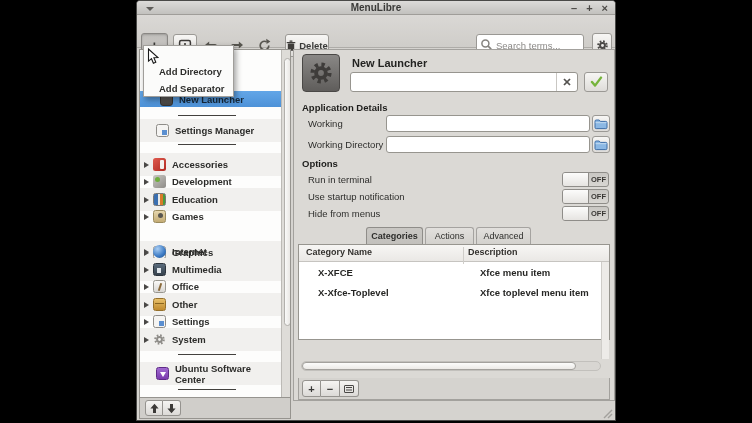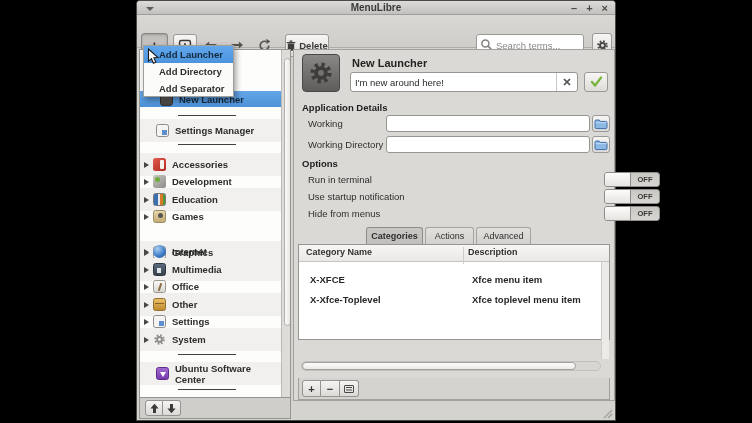--- a/index.html
+++ b/index.html
@@ -101,34 +101,34 @@
     border:1px solid #97958f; border-radius:3px; }
   .name-entry input { position:absolute; left:0; top:0; width:204px; height:18px; border:none; outline:none;
     padding:0 4px; font-size:9.5px; color:#2a2a28; font-family:"Liberation Sans","DejaVu Sans",sans-serif; background:transparent; }
   .entry-clear { position:absolute; right:0; top:0; width:21px; height:18px; border-left:1px solid #c9c7c3;
     display:flex; align-items:center; justify-content:center; }
   .check-btn { position:absolute; left:290px; top:22px; width:24px; height:20px; }
   .sec-label { position:absolute; font-size:9.5px; font-weight:bold; color:#1e1e1c; }
   .fld-label { position:absolute; font-size:9.5px; color:#2e2e2c; }
   .fld-input { position:absolute; width:204px; height:17px; background:#fff; border:1px solid #97958f; border-radius:3px; }
   .folder-btn { position:absolute; width:18px; height:17px; padding:0; }
-  .toggle { position:absolute; left:268px; width:56px; height:15px; border:1px solid #8f8d89; border-radius:3px;
-    background:linear-gradient(#c9c7c3,#d8d6d2); display:flex;margin-left:42px; }
+  .toggle { position:absolute; left:268px; width:47px; height:15px; border:1px solid #8f8d89; border-radius:3px;
+    background:linear-gradient(#c9c7c3,#d8d6d2); display:flex; }
   .knob { width:26px; height:13px; background:linear-gradient(#fcfcfb,#e6e4e1); border-right:1px solid #8f8d89; border-radius:2px 0 0 2px; }
   .off-label { flex:1; font-size:7.5px; font-weight:bold; color:#39373431; color:#393734; text-align:center; line-height:13px; }
   .tab { position:absolute; top:177px; height:17px; font-size:9px; color:#2e2e2c; text-align:center; line-height:16px;
     border:1px solid #a5a3a0; border-bottom:none; border-radius:3px 3px 0 0; background:linear-gradient(#e2e0dd,#d3d1cd); }
   .tab.active { background:linear-gradient(#c9c7c3,#c2c0bc); border-color:#8f8d89; font-weight:600; }
 
   .cat-table { position:absolute; left:4px; top:194px; width:312px; height:96px; background:#fff; border:1px solid #97958f; }
   .tbl-header { position:absolute; left:0; top:0; width:100%; height:17px;
     background:linear-gradient(#f7f6f4,#eae8e5); border-bottom:1px solid #c6c4c0; }
   .tbl-header span { position:absolute; top:2px; font-size:9px; font-weight:600; color:#33312e; }
   .col-div { position:absolute; left:164px; top:0; width:1px; height:17px; background:#cfcdc9; }
-  .tbl-row { position:absolute; left:4px; width:100%; height:20px;margin-top:7px; }
+  .tbl-row { position:absolute; left:12px; width:100%; height:20px; }
   .tbl-row span { position:absolute; top:5px; font-size:9.5px; font-weight:600; color:#262624; }
   .cell-name { left:7px; } .cell-desc { left:169px; }
   .tbl-vtrack { position:absolute; right:0; top:17px; width:8px; height:97px; background:#edebe8; border-left:1px solid #cfcdc9; }
   .tbl-hscroll { position:absolute; left:2px; top:116px; width:300px; height:10px; background:#d8d6d2; border-radius:5px; border:1px solid #c2c0bc; }
   .tbl-hthumb { position:absolute; left:0; top:0; width:274px; height:8px; background:linear-gradient(#fcfcfb,#eceae7);
     border:1px solid #a3a19d; border-radius:5px; }
 
   .btnbar { position:absolute; left:4px; top:328px; width:312px; height:22px; background:#d5d3cf; border:1px solid #a3a19d; border-top:none; }
   .mini-btns { position:absolute; left:3px; top:2px; display:flex; }
   .mini { width:19px; height:17px; background:linear-gradient(#f5f4f2,#dcdad7); border:1px solid #95938f;
@@ -328,21 +328,20 @@
     </div>
 
     <div class="pane">
       <div class="big-icon-btn">
         <svg width="26" height="26" style="color:#3e3c3a">
             <use href="#gear"></use>
           </svg>
       </div>
       <div class="pane-title">New Launcher</div>
       <div class="name-entry">
-        <input type="text" value="I'm new around here!" style="">
         <span class="entry-clear">
           <svg width="8" height="8" viewBox="0 0 8 8">
             <line x1="1" y1="1" x2="7" y2="7" stroke="#555350" stroke-width="1.7"></line>
             <line x1="7" y1="1" x2="1" y2="7" stroke="#555350" stroke-width="1.7"></line>
           </svg>
         </span>
       </div>
       <div class="btn check-btn">
         <svg width="13" height="12" viewBox="0 0 13 12">
           <polyline points="2,6 5,9.6 11,1.6" fill="none" stroke="#76b43c" stroke-width="2.4" stroke-linecap="round" stroke-linejoin="round"></polyline>
@@ -420,21 +419,20 @@
         </div>
       </div>
     </div>
 
     <svg class="resize-grip" width="13" height="13">
       <line x1="4" y1="12" x2="12" y2="4" stroke="#a3a19d" stroke-width="1.4"></line>
       <line x1="8" y1="12" x2="12" y2="8" stroke="#a3a19d" stroke-width="1.4"></line>
     </svg>
 
     <div class="dropdown">
-      <div class="menu-item hl" style="top:0">Add Launcher</div>
       <div class="menu-item" style="top:17px">Add Directory</div>
       <div class="menu-item" style="top:34px">Add Separator</div>
       <svg class="cursor-svg" width="12" height="17" viewBox="0 0 12 17">
         <path d="M1.5 1 L1.5 13.2 L4.5 10.7 L6.4 15.3 L8.8 14.3 L6.9 9.8 L10.9 9.6 Z" fill="#fff" stroke="#1a1a1a" stroke-width="1.1"></path>
       </svg>
     </div>
 
   </div>
 </div>
 

